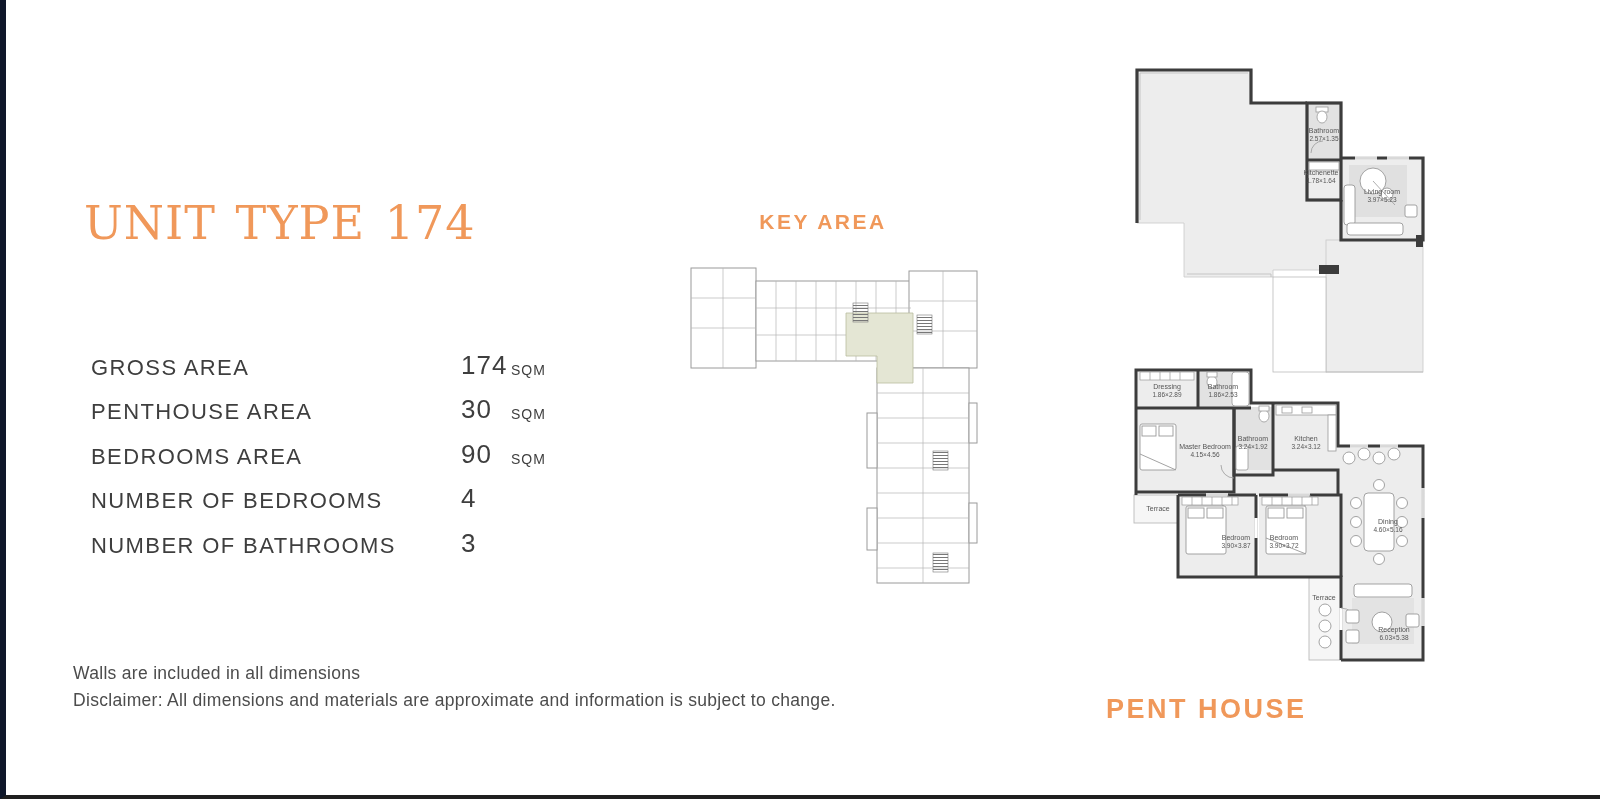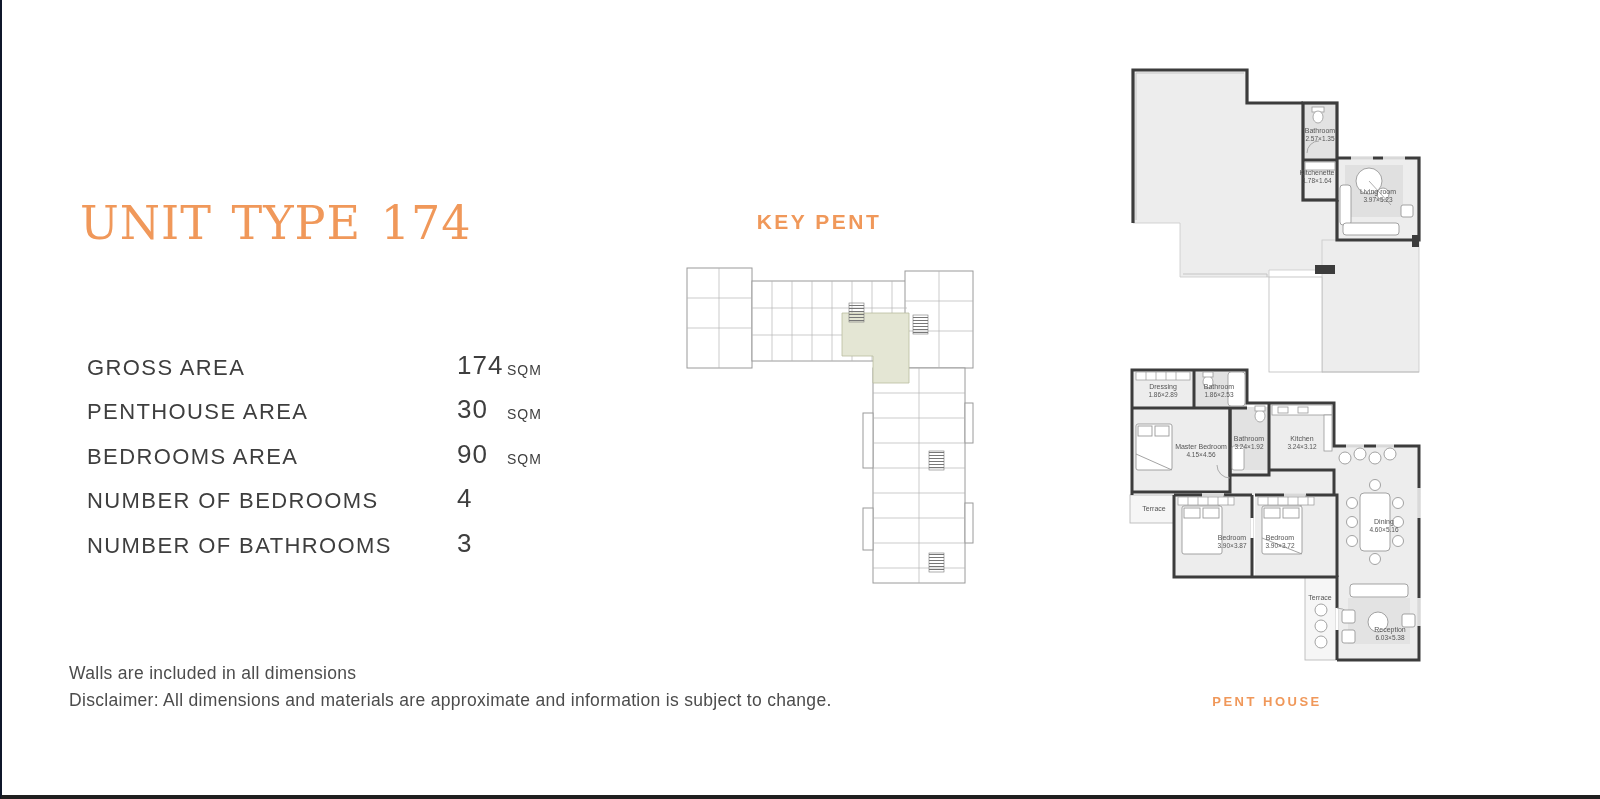--- a/index.html
+++ b/index.html
@@ -2,37 +2,37 @@
 <html style="--accent: #F0985A; --text: #3E3E3E; --muted: #4C4C4C; --wall: #3C3C3C; --floor: #EDEDED; --highlight: #E4E6D4;"><head>
 <meta charset="utf-8">
 <style>
   :root{
     --accent:#F0985A; --text:#3E3E3E; --muted:#4C4C4C;
     --wall:#3C3C3C; --floor:#EDEDED; --highlight:#E4E6D4;
   }
   *{box-sizing:border-box;margin:0;padding:0}
   body{font-family:"Liberation Sans",sans-serif;background:#fff}
   .page{position:relative;width:1600px;height:799px;background:#fff;overflow:hidden;
-        border-left:2px solid #0f172a;border-bottom:4px solid #1f1f1f}
+        border-left:6px solid #0f172a;border-bottom:4px solid #1f1f1f}
 
   
   .title{position:absolute;left:78px;top:196px;font-family:"DejaVu Serif","Liberation Serif",serif;
          font-size:46px;font-weight:400;color:var(--accent);letter-spacing:1px;word-spacing:4px}
   .specs{position:absolute;left:85px;top:336px;width:480px}
   .spec-row{display:flex;align-items:flex-end;height:44.5px;color:var(--text)}
   .spec-label{width:370px;font-size:22px;letter-spacing:1.4px}
   .spec-value{width:50px;font-size:26px;letter-spacing:1px}
   .spec-unit{font-size:14px;letter-spacing:1px;position:relative;top:-3px}
   .disclaimer{position:absolute;left:67px;top:660px;font-size:17.5px;line-height:1.55;color:var(--muted);letter-spacing:.3px}
 
   
   .keyplan-title{position:absolute;left:667px;top:210px;width:300px;text-align:center;
                  font-size:21px;font-weight:bold;letter-spacing:2.5px;color:var(--accent)}
-  .plan-caption{position:absolute;left:1100px;top:694px;width:330px;text-align:center;
-                font-size:13px;font-weight:bold;letter-spacing:2.5px;color:var(--accent)}
+  .plan-caption{position:absolute;left:1100px;top:694px;width:330px;text-align:left;
+                font-size:27px;font-weight:bold;letter-spacing:2.5px;color:var(--accent)}
 
   
   .keyplan{position:absolute;left:675px;top:253px;width:300px;height:340px}
   .plan-upper{position:absolute;left:1105px;top:65px;width:315px;height:313px}
   .plan-lower{position:absolute;left:1100px;top:358px;width:320px;height:305px}
   .plan-upper svg,.plan-lower svg,.keyplan svg{position:absolute;left:0;top:0}
 
   .room-label{position:absolute;transform:translate(-50%,-50%);text-align:center;
               color:#555;line-height:1.15;width:78px;pointer-events:none}
   .room-label .rn{display:block;font-size:7px}
@@ -71,21 +71,21 @@
       <span class="spec-value">3</span>
       <span class="spec-unit"></span>
     </div>
   </div>
 
   <div class="disclaimer">
     <div>Walls are included in all dimensions</div>
     <div>Disclaimer: All dimensions and materials are approximate and information is subject to change.</div>
   </div>
 
-  <div class="keyplan-title">KEY PENT</div>
+  <div class="keyplan-title">KEY AREA</div>
 
   <div class="keyplan">
     <svg width="300" height="340" viewBox="0 0 300 340">
       <defs>
         <pattern id="stairs" width="3" height="3" patternUnits="userSpaceOnUse">
           <path d="M0,1.5 H3" stroke="#777" stroke-width="1"></path>
         </pattern>
       </defs>
 
       <g fill="#ffffff" stroke="#9a9a9a" stroke-width="1">

